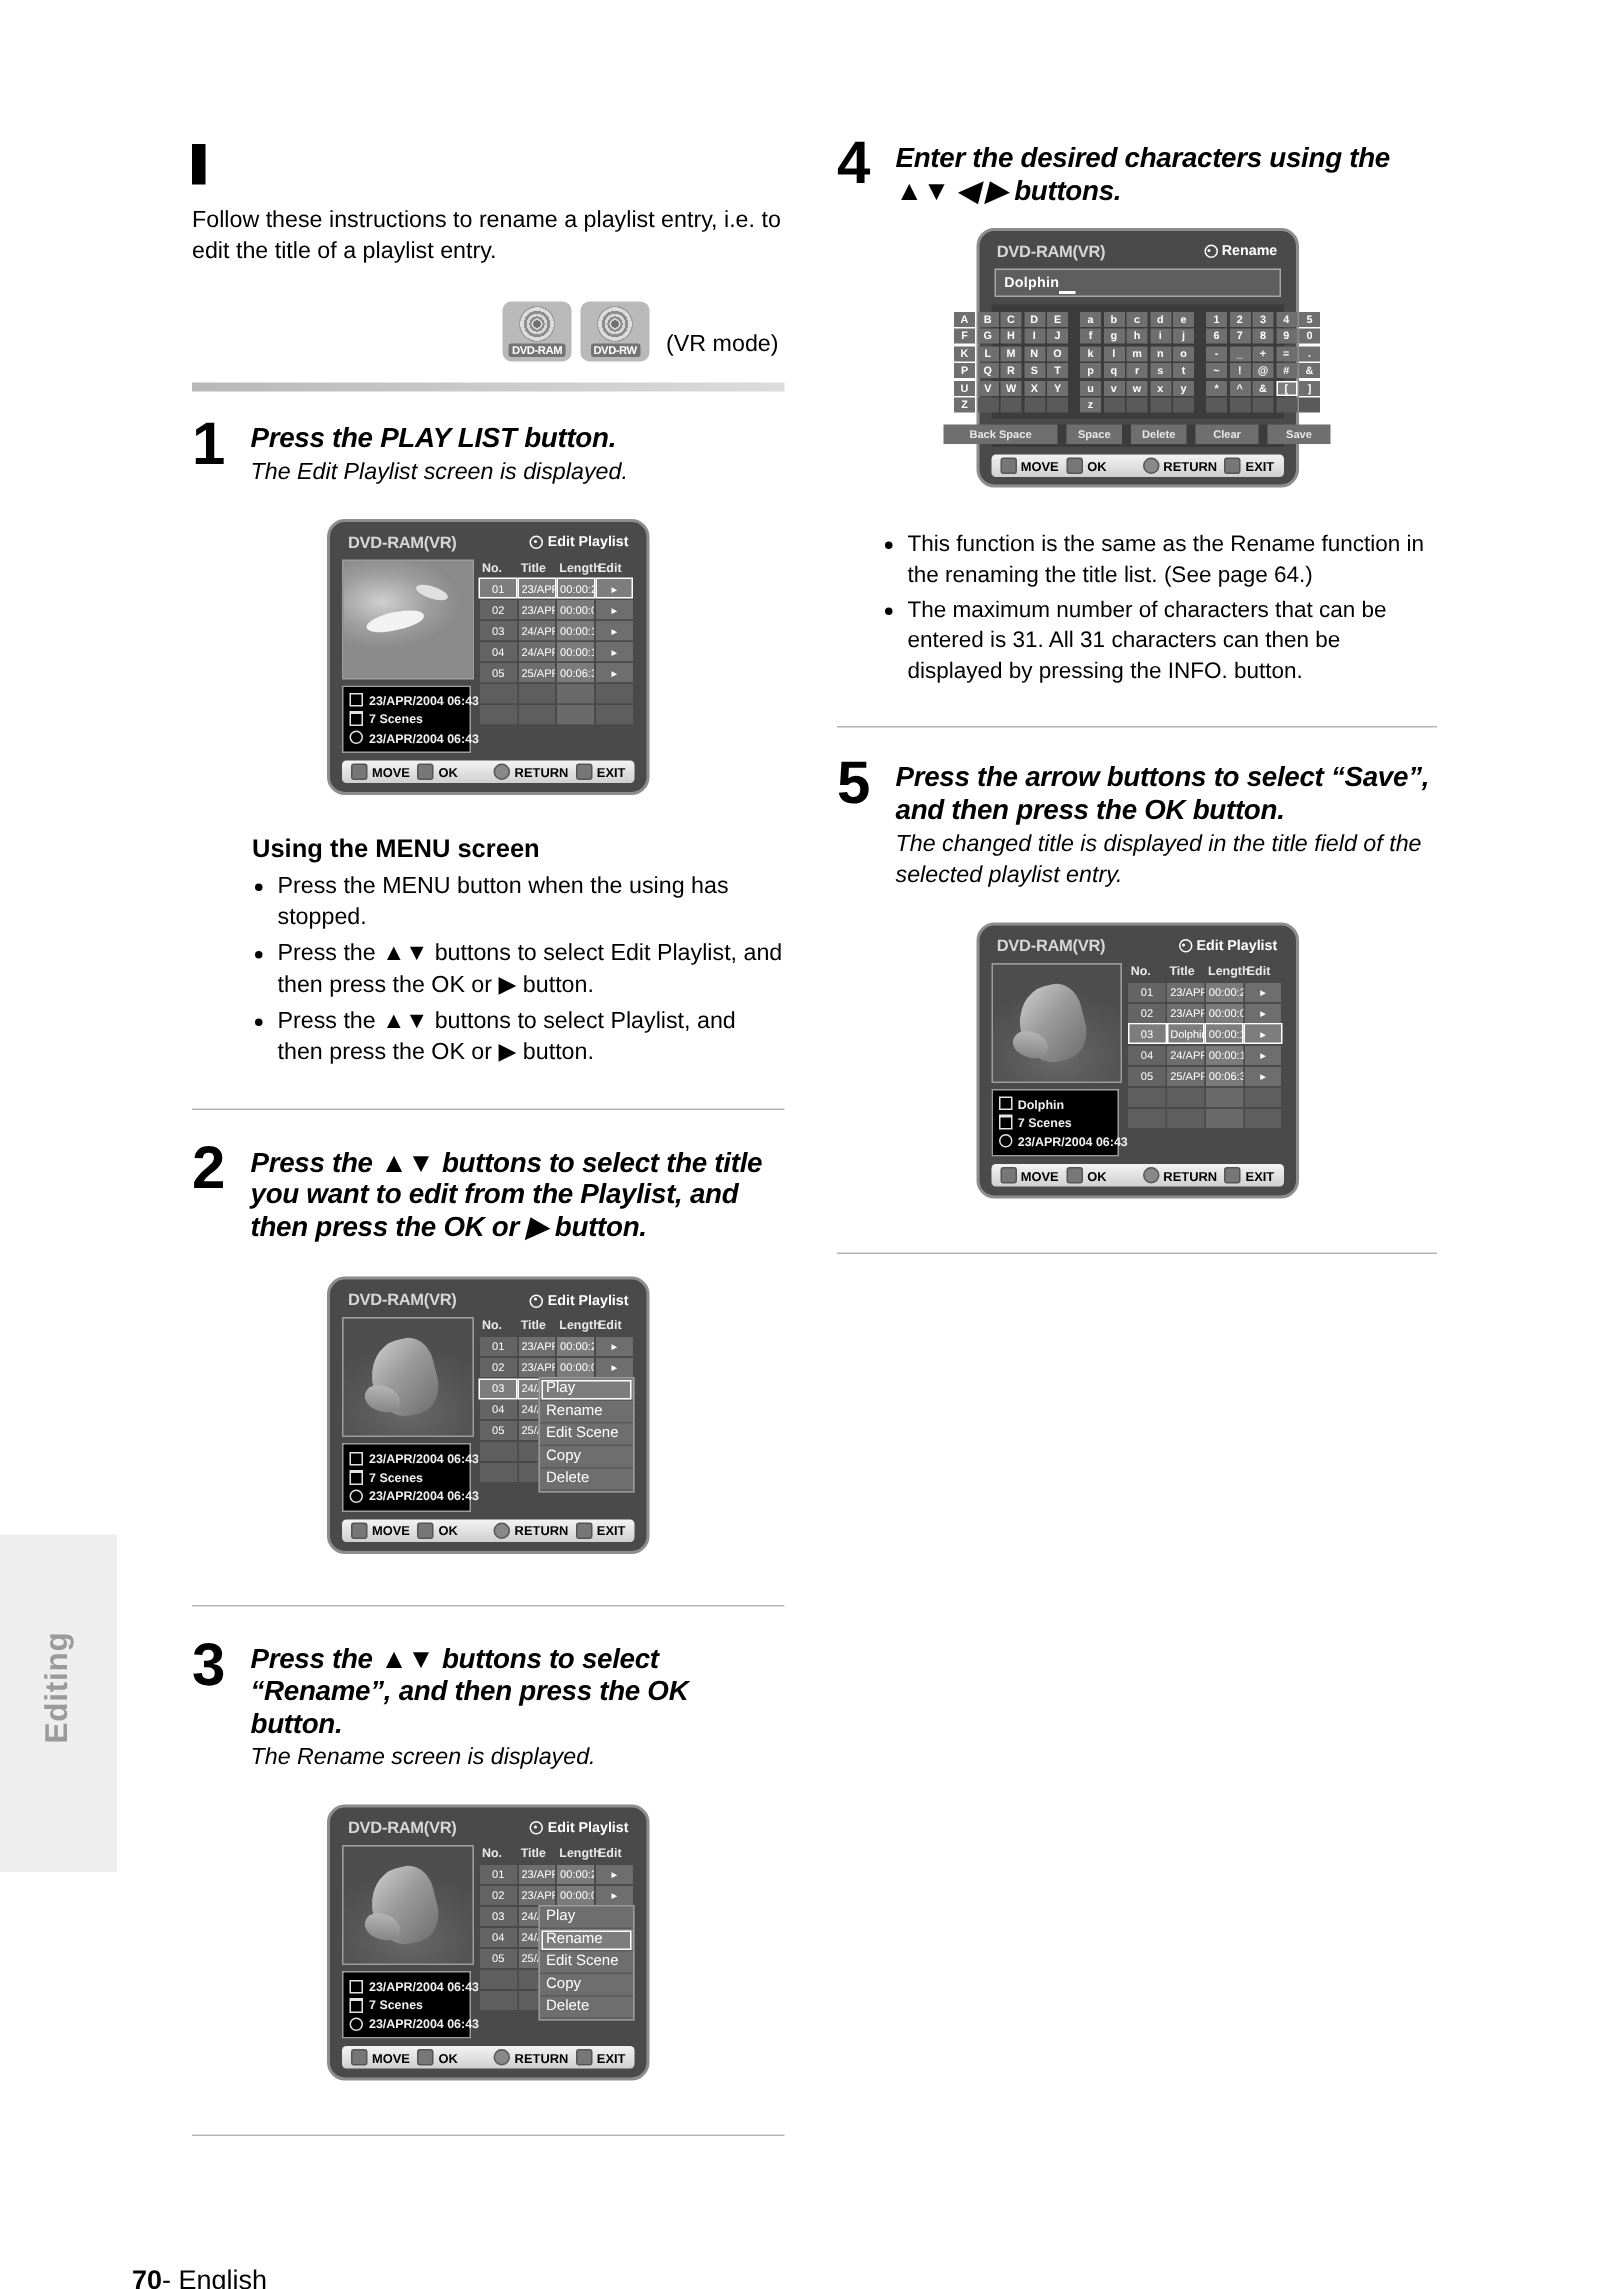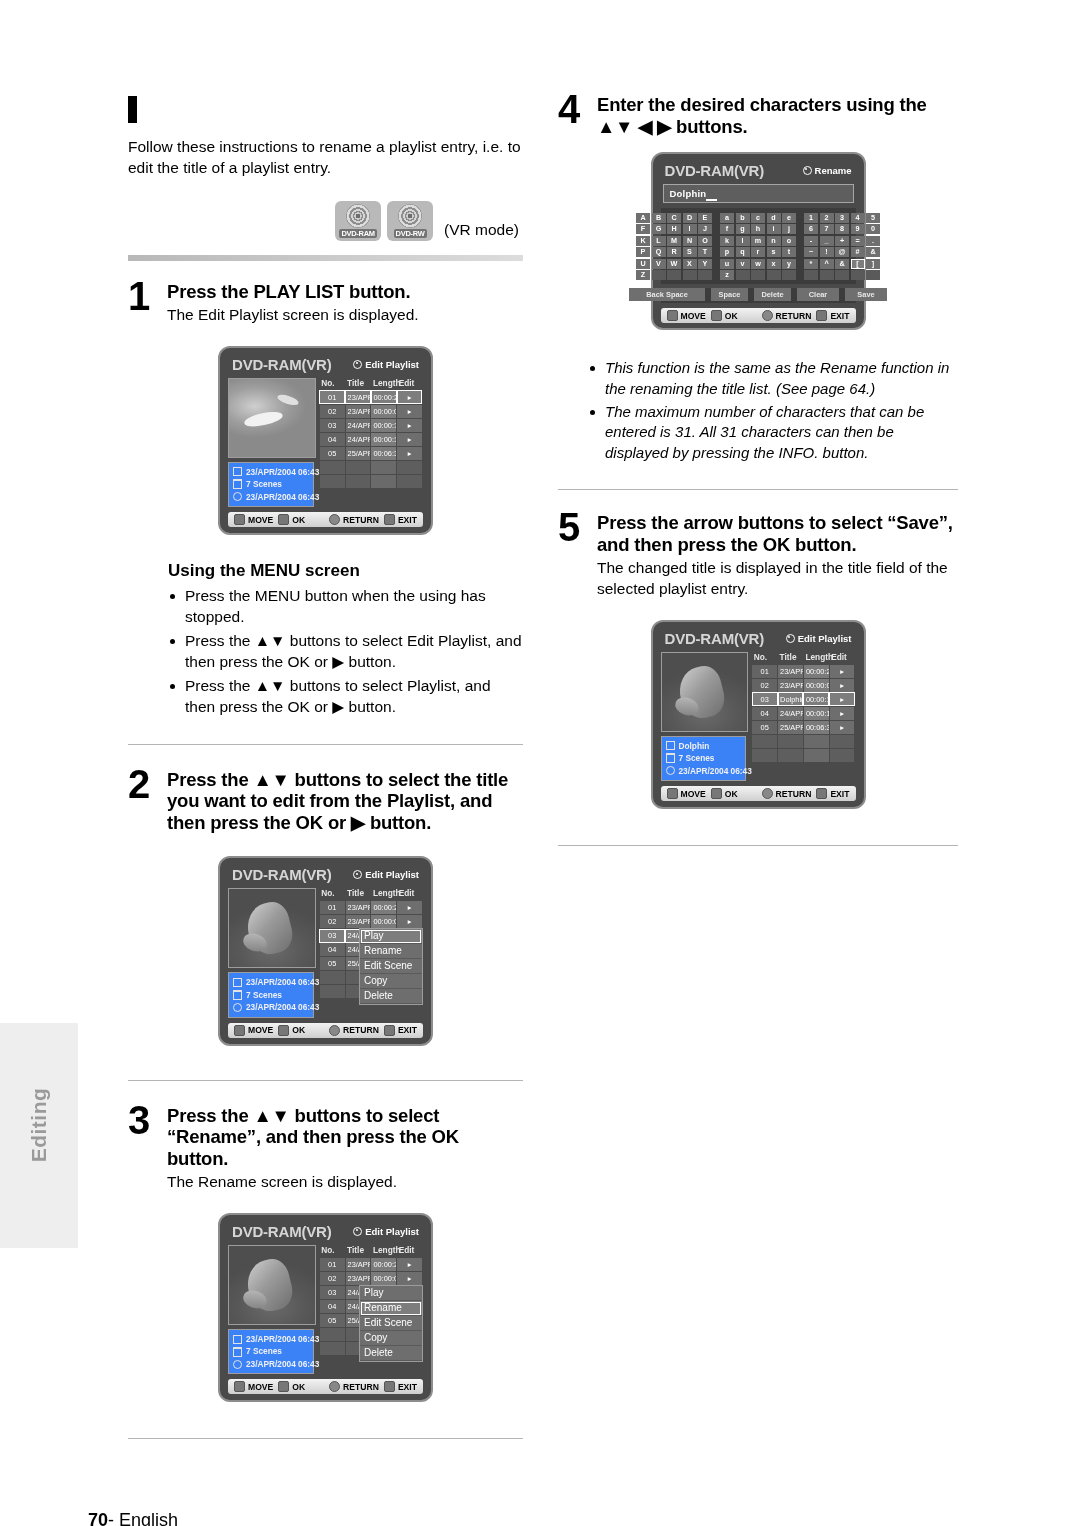--- a/index.html
+++ b/index.html
@@ -56,57 +56,56 @@
 
   .rule{height:6px;background:linear-gradient(to right,#b8b8b8,#dcdcdc);margin:14px 0 18px 0;}
   .rule-thin{height:1px;background:#b5b5b5;margin:26px 0 22px 0;}
 
   
   .step{display:flex;gap:12px;align-items:flex-start;}
   .step-num{
     font-size:40px;font-weight:bold;line-height:34px;flex:0 0 auto;
     width:27px;text-align:left;letter-spacing:-1px;
   }
-  .step-body{flex:1 1 auto;padding-top:2px;}
+  .step-body{flex:1 1 auto;padding-top:2px;font-style:italic;}
   .step-title{font-size:18.5px;font-weight:bold;line-height:1.18;letter-spacing:-0.2px;}
   .step-desc{font-size:15.5px;line-height:1.35;margin-top:2px;}
 
   
   .subhead{font-size:17px;font-weight:bold;margin:26px 0 5px 40px;}
   ul.bullets{list-style:none;margin:0 0 0 40px;padding:0;}
   ul.bullets li{
     position:relative;padding-left:17px;font-size:15.5px;line-height:1.35;
     margin-bottom:3px;
   }
   ul.bullets li:before{
     content:"";position:absolute;left:2px;top:8px;
     width:5px;height:5px;border-radius:50%;background:#000;
   }
   ul.notes{list-style:none;margin:0 0 0 30px;padding:0;}
   ul.notes li{
     position:relative;padding-left:17px;font-size:15px;line-height:1.36;
     margin-bottom:3px;
-    font-style:italic;
   }
   ul.notes li:before{
     content:"";position:absolute;left:2px;top:8px;
     width:5px;height:5px;border-radius:50%;background:#000;
   }
 
   
   .osd{
     background:#4a4a4a;border:2px solid #8d8d8d;border-radius:12px;
     padding:7px 8px 6px 8px;color:#ffffff;
     font-size:8px;position:relative;
   }
   .osd-head{
     display:flex;justify-content:space-between;align-items:center;
     padding:1px 4px 5px 4px;
   }
-  .osd-head .left{font-size:15px;font-weight:bold;color:#d6d6d6;letter-spacing:-0.2px;}
+  .osd-head .left{font-size:11px;font-weight:bold;color:#d6d6d6;letter-spacing:-0.2px;}
   .osd-head .right{font-size:9.5px;font-weight:bold;color:#ffffff;display:flex;align-items:center;gap:3px;}
   .osd-head .right .dot{
     width:7px;height:7px;border-radius:50%;border:1.5px solid #fff;
     display:inline-block;position:relative;
   }
   .osd-head .right .dot:after{
     content:"";position:absolute;left:1.5px;top:1.5px;width:2px;height:2px;
     background:#fff;border-radius:50%;
   }
 
@@ -142,21 +141,21 @@
     transform:rotate(-14deg);
   }
   .thumb.dolphin:after{
     content:"";position:absolute;left:16%;top:58%;width:28%;height:22%;
     background:linear-gradient(160deg,#bdbdbd,#7d7d7d);
     border-radius:50% 48% 52% 46%;
     transform:rotate(22deg);
   }
 
   .info-box{
-    margin-top:4px;border:1px solid #9d9d9d;background:#3b82f6;
+    margin-top:4px;border:1px solid #9d9d9d;background:#000000;
     padding:3px 4px;
   }
   .info-box .line{
     display:flex;align-items:center;gap:4px;
     font-size:8.3px;font-weight:bold;color:#f0f0f0;line-height:12.5px;
     white-space:nowrap;
   }
   .mini-ico{
     width:7px;height:7px;border:1px solid #e3e3e3;flex:0 0 auto;display:inline-block;
   }

